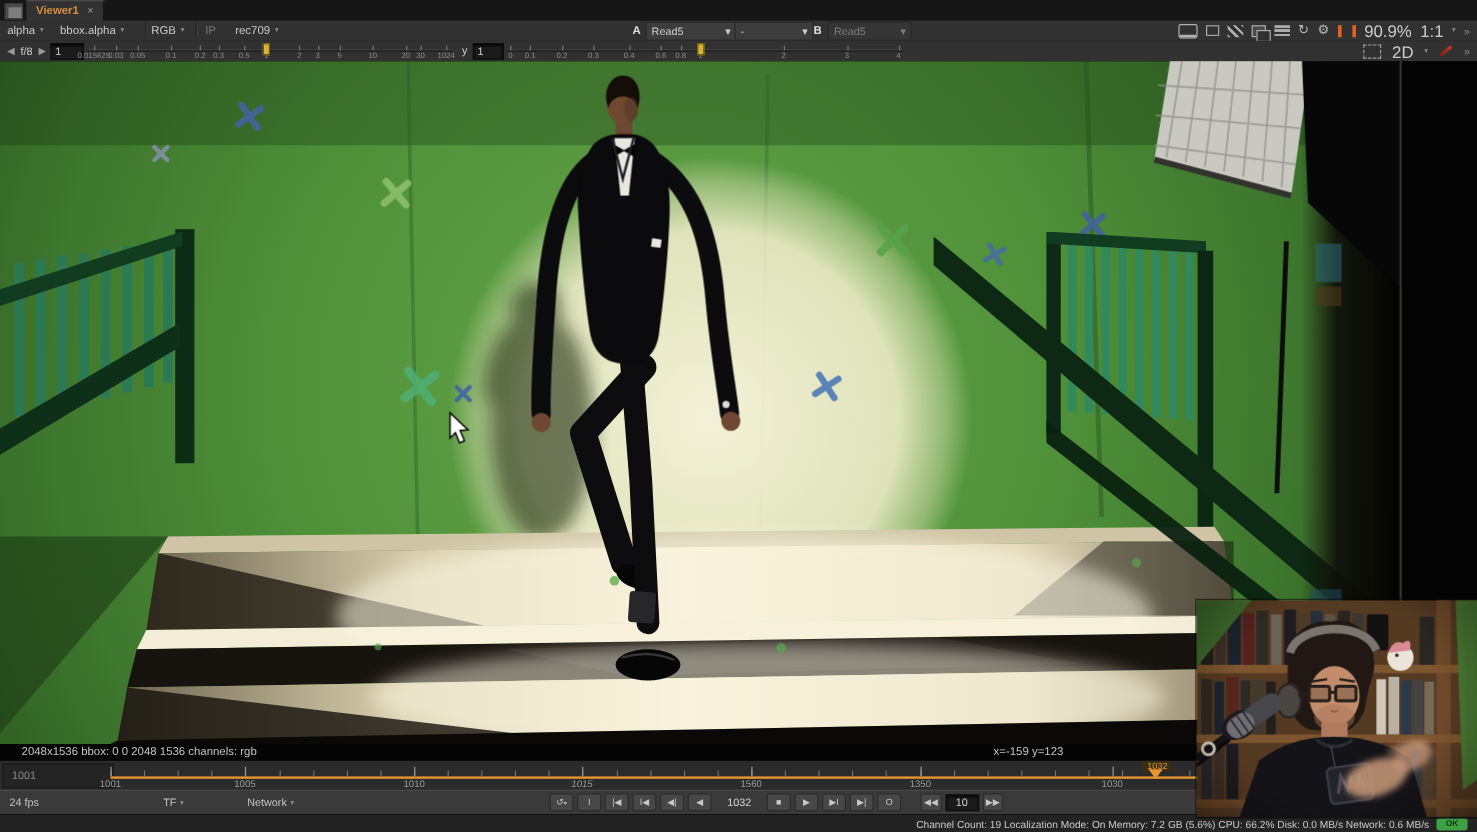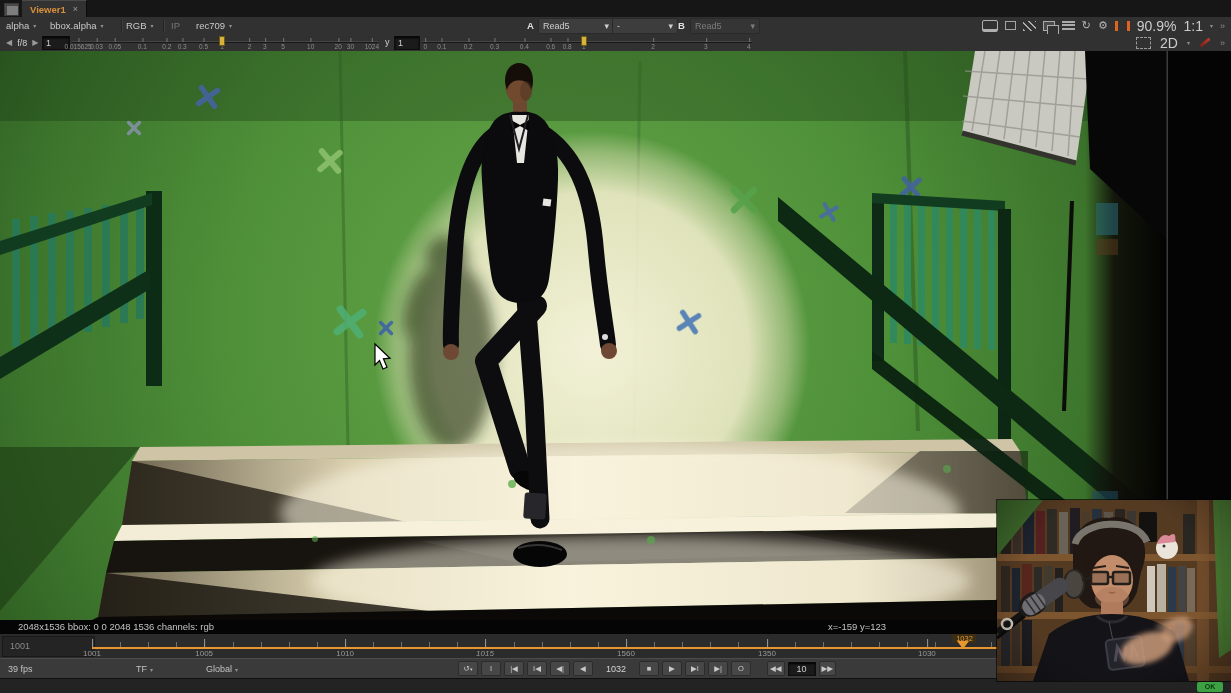--- a/index.html
+++ b/index.html
@@ -444,28 +444,28 @@
           <span class="tlmaj" style="left: 76.3%; margin-left: 20px;">1030</span>
         </div>
       <div class="playhead" style="left: 81.6%;">
         <span class="ph-label">1032</span>
         <span class="ph-tri"></span>
       </div>
     </div>
   </div>
 
   <div class="transport">
-    <span class="tlabel" style="left:8px">39 fps</span>
+    <span class="tlabel" style="left:8px">24 fps</span>
     <span class="tlabel" style="left:136px">
       <span>TF</span>
       <span class="arr" style="color:#8f8f8f;font-size:6px">▾</span>
     </span>
 
     <span class="tlabel" style="left:206px">
-      <span>Global</span>
+      <span>Network</span>
       <span class="arr" style="color:#8f8f8f;font-size:6px">▾</span>
     </span>
 
     <div class="center">
       <button class="tbtn">
         <span>↺</span><span class="arr" style="font-size:5px">▾</span>
       </button>
       <span style="display:flex;gap:3px">
           <button class="tbtn">I</button>
           <button class="tbtn">|◀</button>
@@ -482,20 +482,21 @@
           <button class="tbtn">O</button>
         </span>
       <span style="width:10px"></span>
       <button class="tbtn small">◀◀</button>
       <input class="inbox stepin" value="10" style="">
       <button class="tbtn small">▶▶</button>
     </div>
   </div>
 
   <div class="statusbar">
+    <span class="txt">Channel Count: 19 Localization Mode: On Memory: 7.2 GB (5.6%) CPU: 66.2% Disk: 0.0 MB/s Network: 0.6 MB/s</span>
     <span class="okbadge">OK</span>
   </div>
 
   <div class="webcam">
     <svg width="234" height="181" viewBox="0 0 234 181">
       <defs>
         <filter id="wcb" x="-60%" y="-60%" width="220%" height="220%">
             <feGaussianBlur stdDeviation="2.5"></feGaussianBlur>
           </filter>
         <radialGradient id="wcv" cx="117" cy="86" r="150" gradientUnits="userSpaceOnUse">

